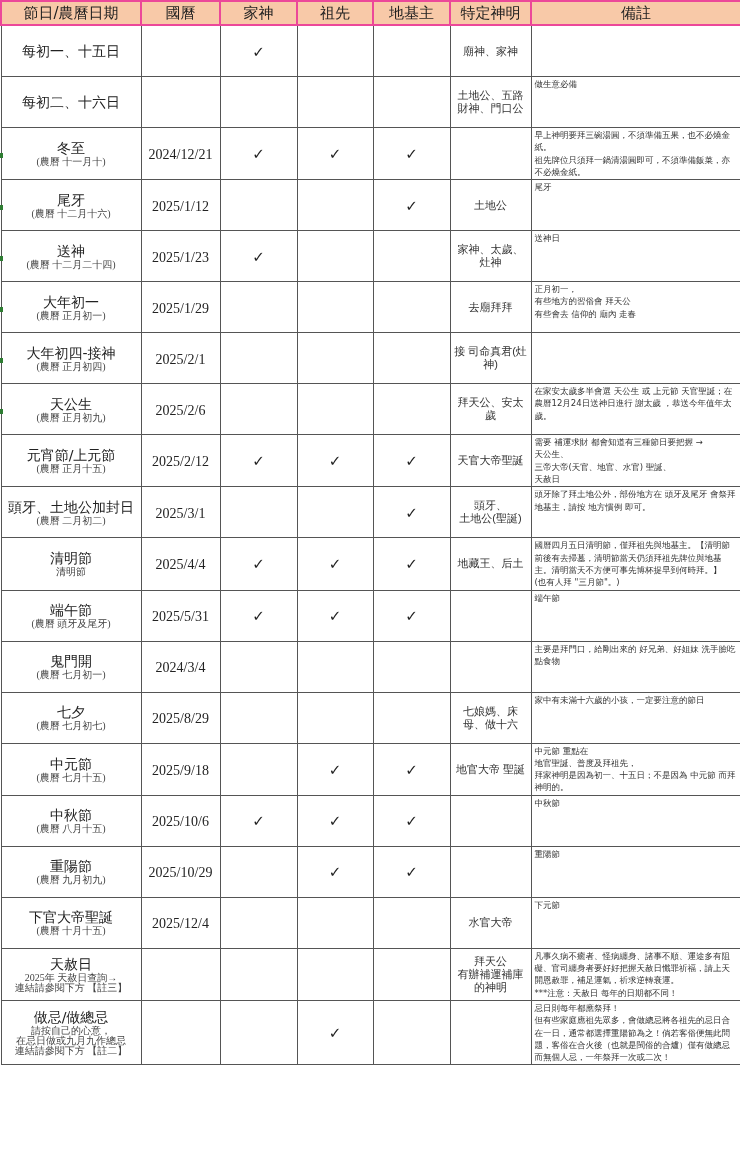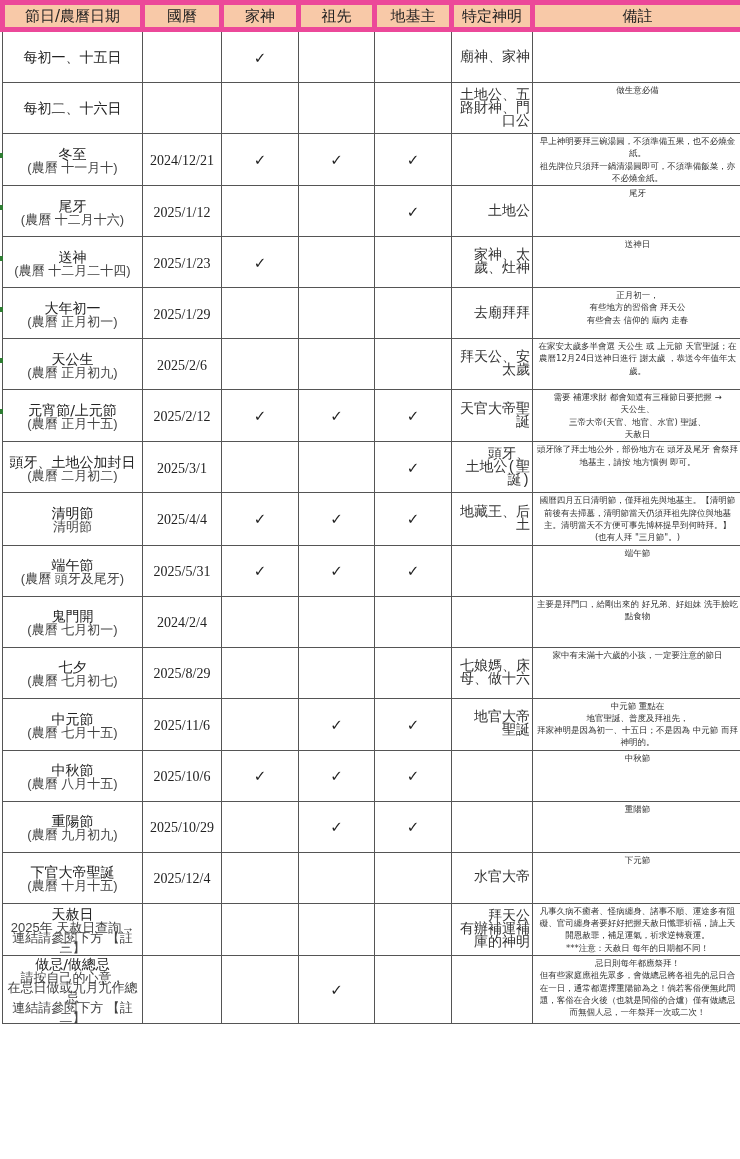--- a/index.html
+++ b/index.html
@@ -1,26 +1,26 @@
 <!DOCTYPE html>
 <html><head>
 <meta charset="utf-8">
 <style>
   html, body { margin:0; padding:0; background:#ffffff; }
   body { width:740px; height:1159px; overflow:hidden; position:relative; font-family:"DejaVu Serif", serif; color:#222; }
   table { border-collapse:collapse; table-layout:fixed; width:740px; position:absolute; left:0; top:0; }
   col.c0{width:140px} col.c1{width:79px} col.c2{width:77px} col.c3{width:76px} col.c4{width:77px} col.c5{width:81px} col.c6{width:210px}
-  th { background:#f8c9a8; height:22px; font-weight:normal; font-size:15px; color:#222; border:5px solid #ec4899; padding:0; font-family:"DejaVu Sans", sans-serif; }
+  th { background:#f8c9a8; height:22px; font-weight:normal; font-size:15px; color:#222; border:2px solid #ec4899; padding:0; font-family:"DejaVu Sans", sans-serif; }
   td { border:1px solid #555; padding:0; height:50px; vertical-align:middle; text-align:center; }
   .name-main { font-size:14px; line-height:17px; font-family:"DejaVu Sans", sans-serif; color:#222; }
-  .name-sub { font-size:13px; line-height:10px; color:#444; font-family:Liberation Sans, sans-serif; }
+  .name-sub { font-size:10px; line-height:10px; color:#444; font-family:Liberation Serif, serif; }
   .date { font-size:14px; font-family:"Liberation Serif", serif; color:#222; }
   .chk { font-size:15px; color:#222; font-family:"DejaVu Sans", sans-serif; }
-  .deity { font-size:14px; line-height:13px; color:#333; font-family:Liberation Mono, monospace; padding:0 2px;text-align:right; }
-  td.note { vertical-align:top; text-align:center; }
+  .deity { font-size:11px; line-height:13px; color:#333; font-family:Liberation Sans, sans-serif; padding:0 2px; }
+  td.note { vertical-align:top; text-align:left; }
   .note-text { font-size:8.5px; line-height:12.3px; color:#333; padding:1px 3px; white-space:pre-line; font-family:"DejaVu Sans", sans-serif; }
   .edge-mark { position:absolute; left:0; width:3px; height:5px; background:#2e7d32; }
 </style>
 </head>
 <body>
 
 <table>
   <colgroup>
       <col class="c0">
       <col class="c1">
@@ -136,20 +136,36 @@
           <div class="deity" style="white-space:pre-line">去廟拜拜</div>
         </td>
         <td class="note">
           <div class="note-text">正月初一，
 有些地方的習俗會 拜天公
 有些會去 信仰的 廟內 走春</div>
         </td>
       </tr>
       <tr>
         <td>
+          <div class="name-main">大年初四-接神</div>
+          <div class="name-sub" style="white-space:pre-line">(農曆 正月初四)</div>
+        </td>
+        <td><span class="date">2025/2/1</span></td>
+        <td></td>
+        <td></td>
+        <td></td>
+        <td>
+          <div class="deity" style="white-space:pre-line">接 司命真君(灶神)</div>
+        </td>
+        <td class="note">
+          <div class="note-text"></div>
+        </td>
+      </tr>
+      <tr>
+        <td>
           <div class="name-main">天公生</div>
           <div class="name-sub" style="white-space:pre-line">(農曆 正月初九)</div>
         </td>
         <td><span class="date">2025/2/6</span></td>
         <td></td>
         <td></td>
         <td></td>
         <td>
           <div class="deity" style="white-space:pre-line">拜天公、安太歲</div>
         </td>
@@ -224,21 +240,21 @@
         </td>
         <td class="note">
           <div class="note-text">端午節</div>
         </td>
       </tr>
       <tr>
         <td>
           <div class="name-main">鬼門開</div>
           <div class="name-sub" style="white-space:pre-line">(農曆 七月初一)</div>
         </td>
-        <td><span class="date">2024/2/4</span></td>
+        <td><span class="date">2024/3/4</span></td>
         <td></td>
         <td></td>
         <td></td>
         <td>
           <div class="deity" style="white-space:pre-line"></div>
         </td>
         <td class="note">
           <div class="note-text">主要是拜門口，給剛出來的 好兄弟、好姐妹 洗手臉吃點食物</div>
         </td>
       </tr>
@@ -256,21 +272,21 @@
         </td>
         <td class="note">
           <div class="note-text">家中有未滿十六歲的小孩，一定要注意的節日</div>
         </td>
       </tr>
       <tr>
         <td>
           <div class="name-main">中元節</div>
           <div class="name-sub" style="white-space:pre-line">(農曆 七月十五)</div>
         </td>
-        <td><span class="date">2025/11/6</span></td>
+        <td><span class="date">2025/9/18</span></td>
         <td></td>
         <td><span class="chk">✓</span></td>
         <td><span class="chk">✓</span></td>
         <td>
           <div class="deity" style="white-space:pre-line">地官大帝 聖誕</div>
         </td>
         <td class="note">
           <div class="note-text">中元節 重點在
 地官聖誕、普度及拜祖先，
 拜家神明是因為初一、十五日；不是因為 中元節 而拜神明的。</div>

